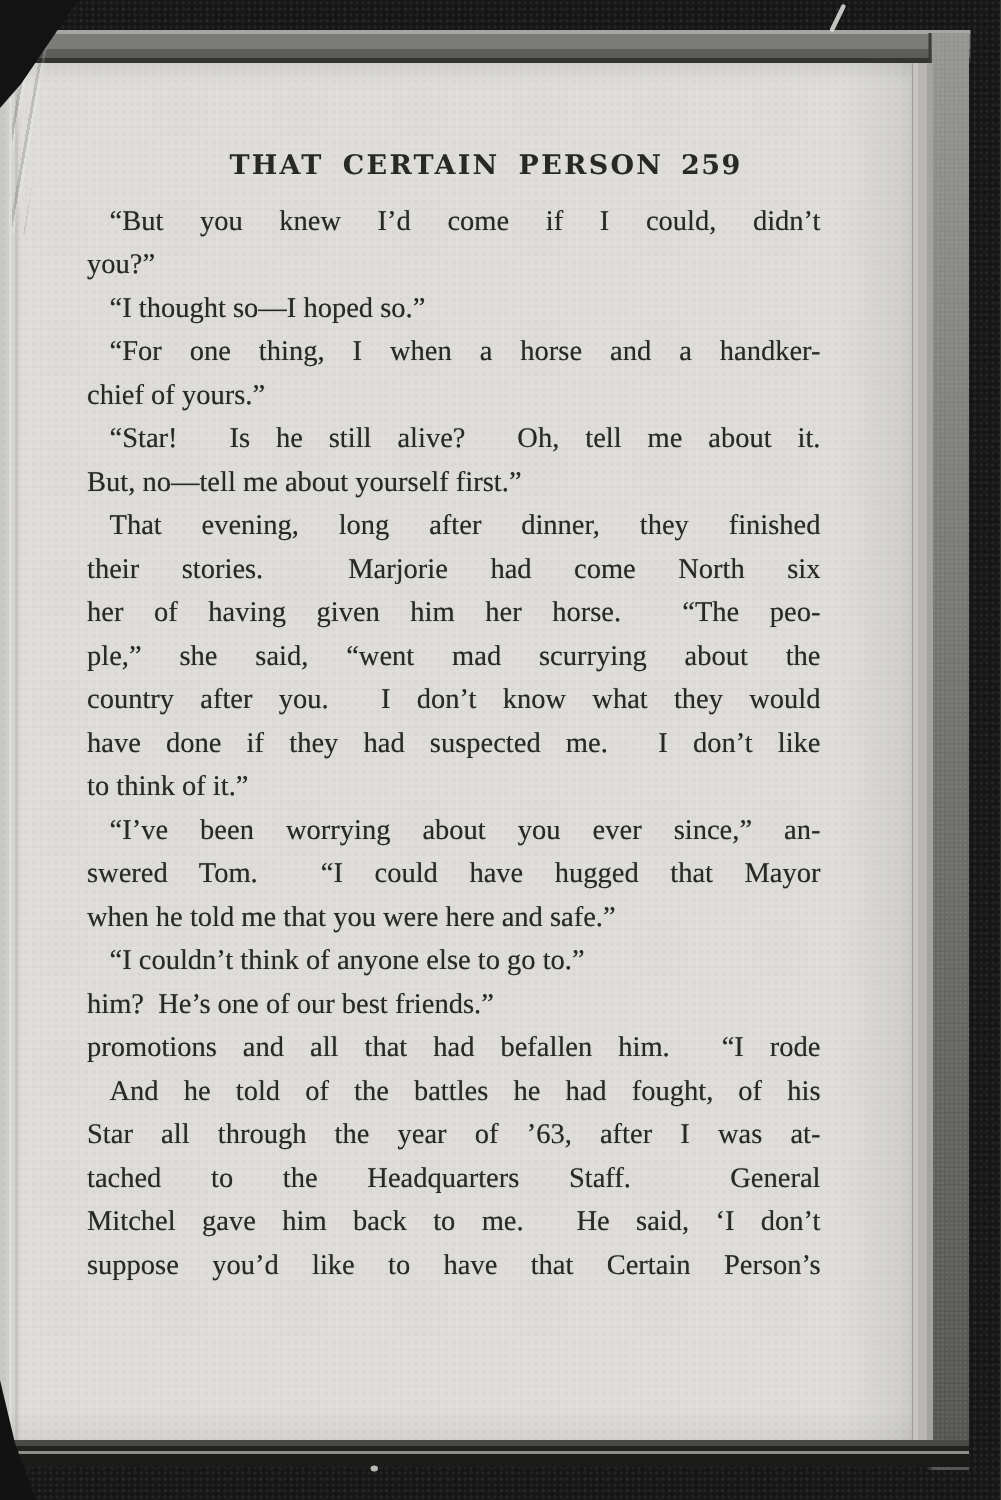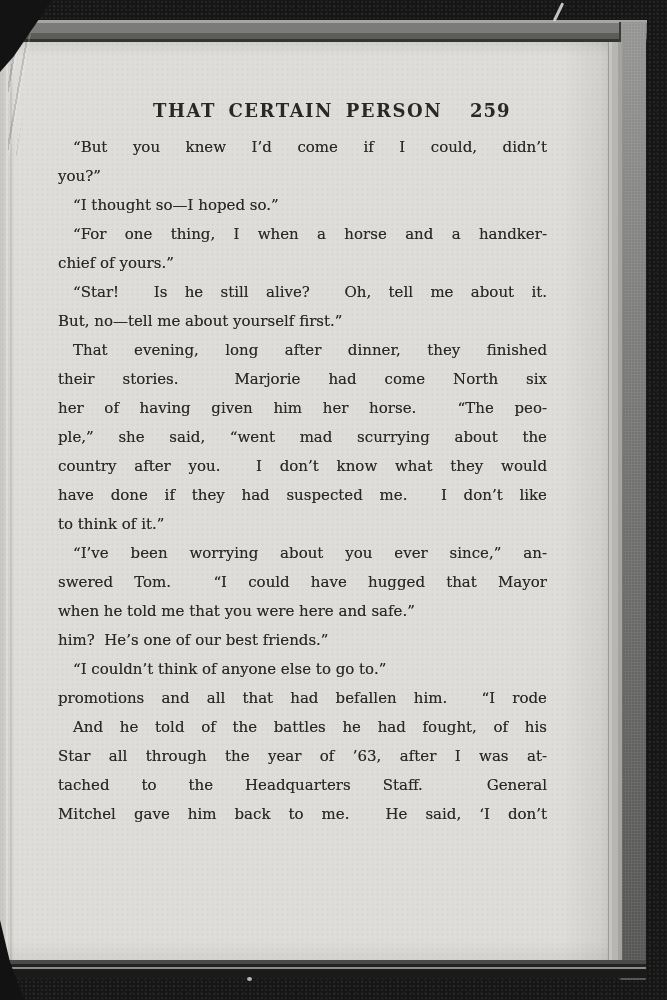--- a/index.html
+++ b/index.html
@@ -69,25 +69,26 @@
     background:rgba(226,226,222,.85);transform:rotate(26deg);
   }
   .speck{
     position:absolute;left:247px;top:977px;width:5px;height:4px;border-radius:50%;
     background:#c9c9c5;opacity:.9;
   }
   
   .text-col{position:absolute;left:58px;top:0;width:489px;color:var(--ink,#282826);}
   .header{position:absolute;top:58px;left:0;width:100%;height:24px;font-size:18px;font-weight:bold;}
   .title{position:absolute;left:95px;top:0;letter-spacing:1.5px;word-spacing:5px;white-space:nowrap;}
-  .pagenum{position:absolute;left:412px;top:0;letter-spacing:1px;}
+  .pagenum{position:absolute;left:396px;top:0;letter-spacing:1px;}
   .body-text{position:absolute;top:91px;left:0;width:100%;}
   .line{
-    height:29px;line-height:29px;font-size:15px;white-space:pre-wrap;
+    height:29px;line-height:29px;font-size:19px;white-space:pre-wrap;
     text-shadow:0 0 .5px rgba(40,40,38,.55);
+    font-family:Liberation Serif, serif;
   }
   .line.jst{text-align:justify;text-align-last:justify;}
   .line.ind{text-indent:15px;}
 </style>
 </head>
 <body>
 
 <div class="scene">
   <div class="board-top"></div>
   <div class="board-right"></div>
@@ -110,27 +111,28 @@
           <div class="line jst ind">That evening, long after dinner, they finished</div>
           <div class="line jst">their stories.  Marjorie had come North six</div>
           <div class="line jst">her of having given him her horse.  “The peo-</div>
           <div class="line jst">ple,” she said, “went mad scurrying about the</div>
           <div class="line jst">country after you.  I don’t know what they would</div>
           <div class="line jst">have done if they had suspected me.  I don’t like</div>
           <div class="line">to think of it.”</div>
           <div class="line jst ind">“I’ve been worrying about you ever since,” an-</div>
           <div class="line jst">swered Tom.  “I could have hugged that Mayor</div>
           <div class="line">when he told me that you were here and safe.”</div>
+          <div class="line ind">“I couldn’t think of anyone else to go to.”</div>
           <div class="line">him?  He’s one of our best friends.”</div>
-          <div class="line ind">“I couldn’t think of anyone else to go to.”</div>
           <div class="line jst">promotions and all that had befallen him.  “I rode</div>
           <div class="line jst ind">And he told of the battles he had fought, of his</div>
           <div class="line jst">Star all through the year of ’63, after I was at-</div>
           <div class="line jst">tached to the Headquarters Staff.  General</div>
           <div class="line jst">Mitchel gave him back to me.  He said, ‘I don’t</div>
+          <div class="line jst">suppose you’d like to have that Certain Person’s</div>
         </div>
     </div>
   </div>
 
   <div class="edge-bottom"></div>
   <div class="stack-left"></div>
   <div class="corner-tl"></div>
   <div class="corner-bl"></div>
   <div class="speck"></div>
 </div>

